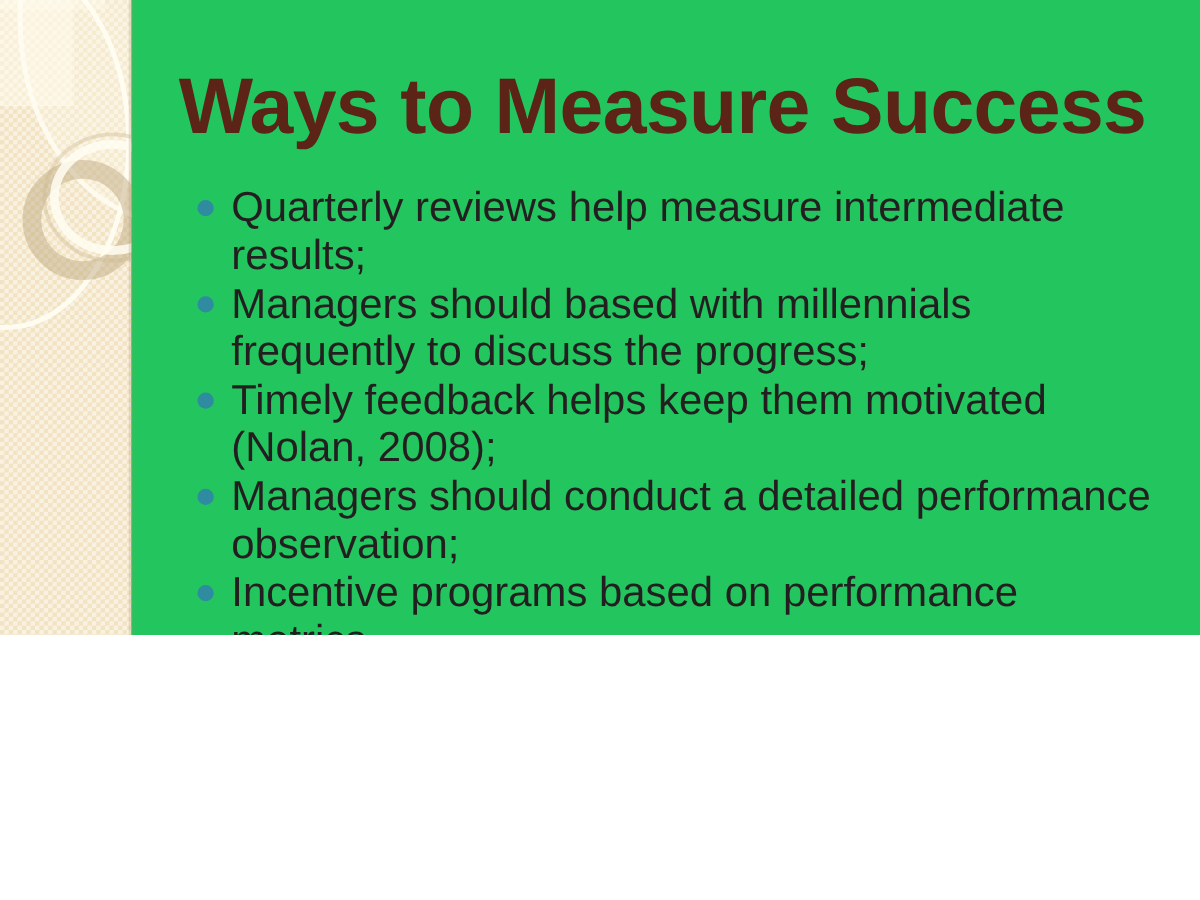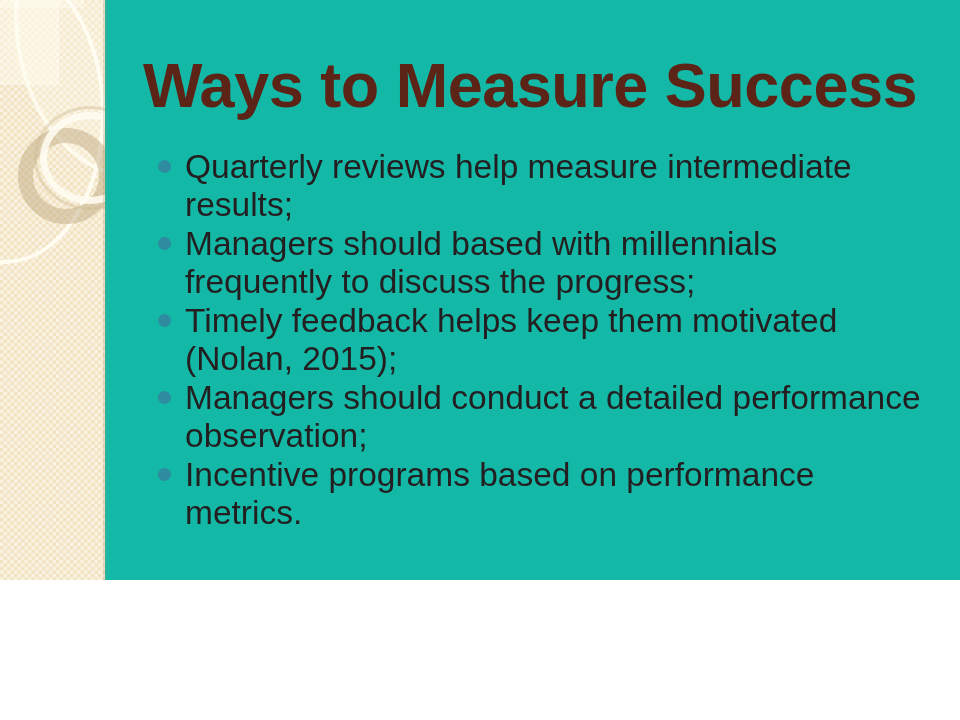--- a/index.html
+++ b/index.html
@@ -3,22 +3,22 @@
 <meta charset="utf-8">
 <style>
   html, body {
     margin: 0;
     padding: 0;
     background: #ffffff;
   }
   #slide {
     position: relative;
     width: 960px;
-    height: 580px;
-    background: #14b8a6;
+    height: 508px;
+    background: #22c55e;
     overflow: hidden;
     font-family: "Liberation Sans", sans-serif;
   }
 
   
   #sidebar {
     position: absolute;
     left: 0;
     top: 0;
     width: 105px;
@@ -181,21 +181,21 @@
       <span class="bullet-text">Quarterly reviews help measure intermediate results;</span>
     </div>
 
     <div class="bullet-item">
       <span class="bullet-dot"></span>
       <span class="bullet-text">Managers should based with millennials frequently to discuss the progress;</span>
     </div>
 
     <div class="bullet-item">
       <span class="bullet-dot"></span>
-      <span class="bullet-text">Timely feedback helps keep them motivated (Nolan, 2015);</span>
+      <span class="bullet-text">Timely feedback helps keep them motivated (Nolan, 2008);</span>
     </div>
 
 
     <div class="bullet-item">
       <span class="bullet-dot"></span>
       <span class="bullet-text">Managers should conduct a detailed performance observation;</span>
     </div>
 
     <div class="bullet-item">
       <span class="bullet-dot"></span>

